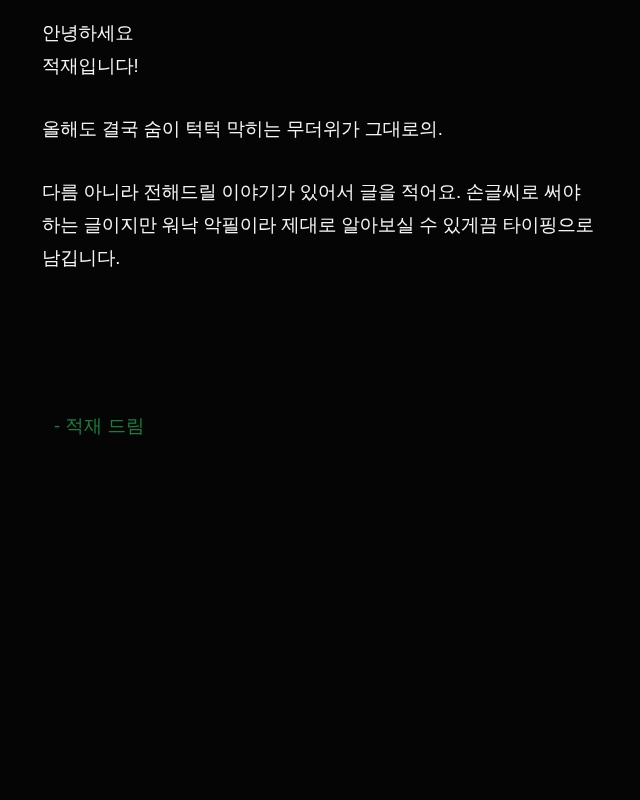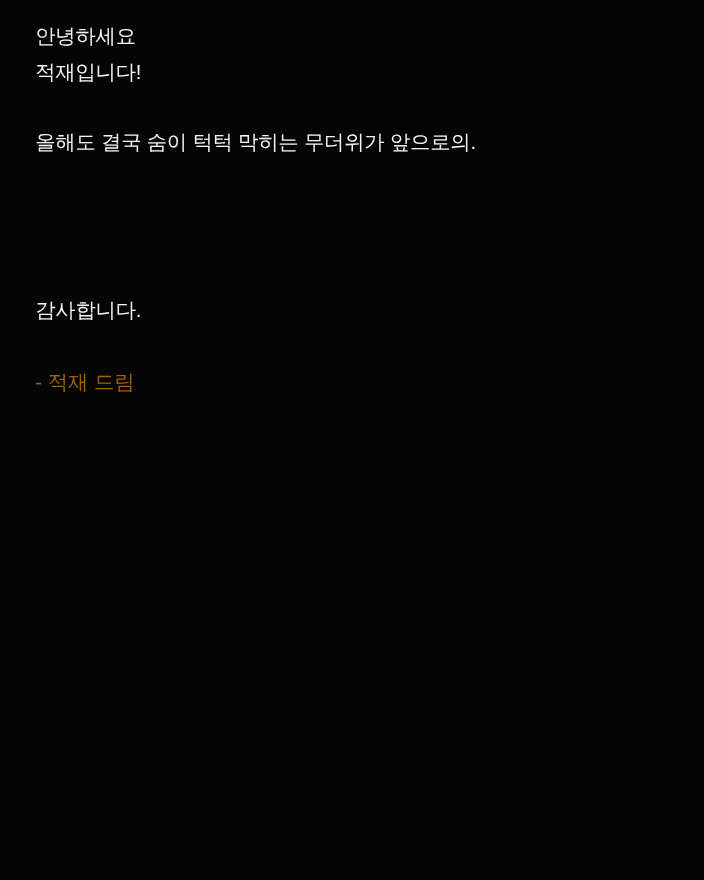--- a/index.html
+++ b/index.html
@@ -11,57 +11,57 @@
     width: 640px;
     height: 800px;
     overflow: hidden;
     font-family: "Liberation Sans", sans-serif;
   }
   .page {
     width: 640px;
     height: 800px;
     background: #050505;
     box-sizing: border-box;
-    padding: 16px 38px 0 32px;
+    padding: 16px 38px 0 42px;
     color: #f2f2f2;
   }
   .para {
     font-size: 18.5px;
     line-height: 33px;
     letter-spacing: -0.2px;
     color: #f4f4f4;
     margin: 0;
     white-space: pre-wrap;
     word-break: keep-all;
   }
   .spacer-md { height: 30px; }
   .spacer-lg { height: 33px; }
   .sign {
     font-size: 18.5px;
     line-height: 33px;
-    color: #a16207;
-    margin: 0;
+    color: #15803d;
+    margin: 12px;
   }
 </style>
 </head>
 <body>
 
 <div class="page">
 
   <p class="para block">안녕하세요
 적재입니다!</p>
   <div class="spacer-md"></div>
 
-  <p class="para block">올해도 결국 숨이 턱턱 막히는 무더위가 앞으로의.</p>
+  <p class="para block">올해도 결국 숨이 턱턱 막히는 무더위가 그대로의.</p>
+  <div class="spacer-md"></div>
+
+  <p class="para block">다름 아니라 전해드릴 이야기가 있어서 글을 적어요. 손글씨로 써야 하는 글이지만 워낙 악필이라 제대로 알아보실 수 있게끔 타이핑으로 남깁니다.</p>
   <div class="spacer-md"></div>
 
   <div class="spacer-md"></div>
 
   <div class="spacer-md"></div>
 
-  <div class="spacer-md"></div>
-
-  <p class="para block">감사합니다.</p>
   <div class="spacer-lg"></div>
 
   <p class="sign">- 적재 드림</p>
 
 </div>
 
 </body></html>

